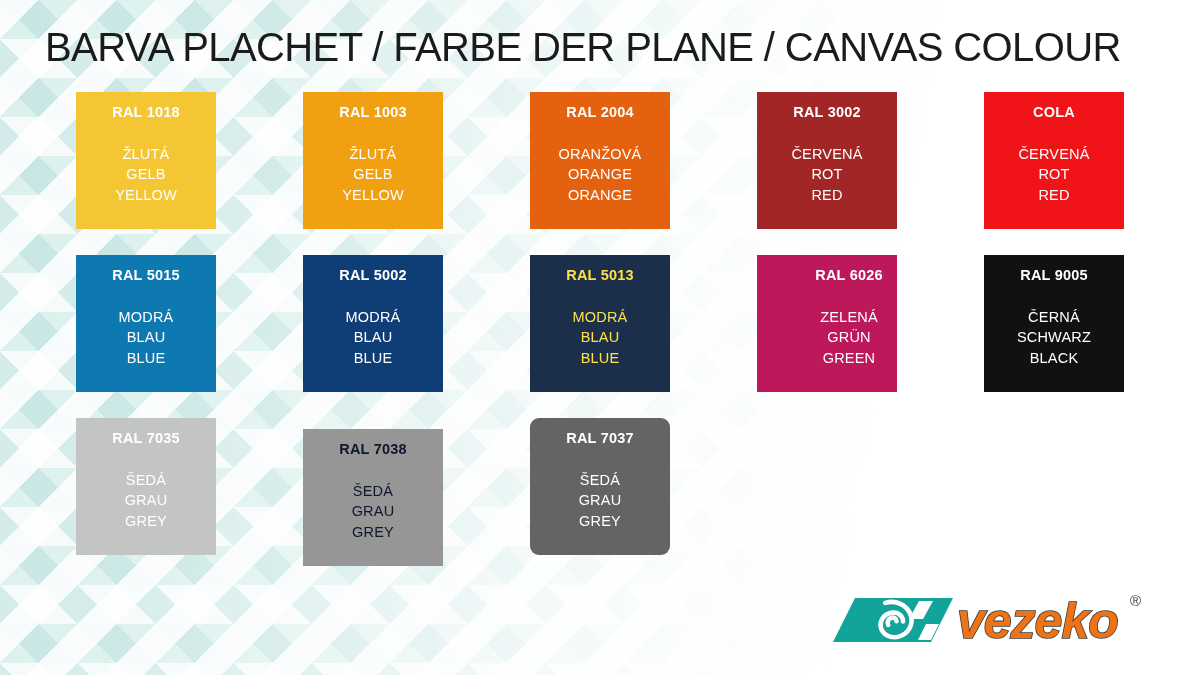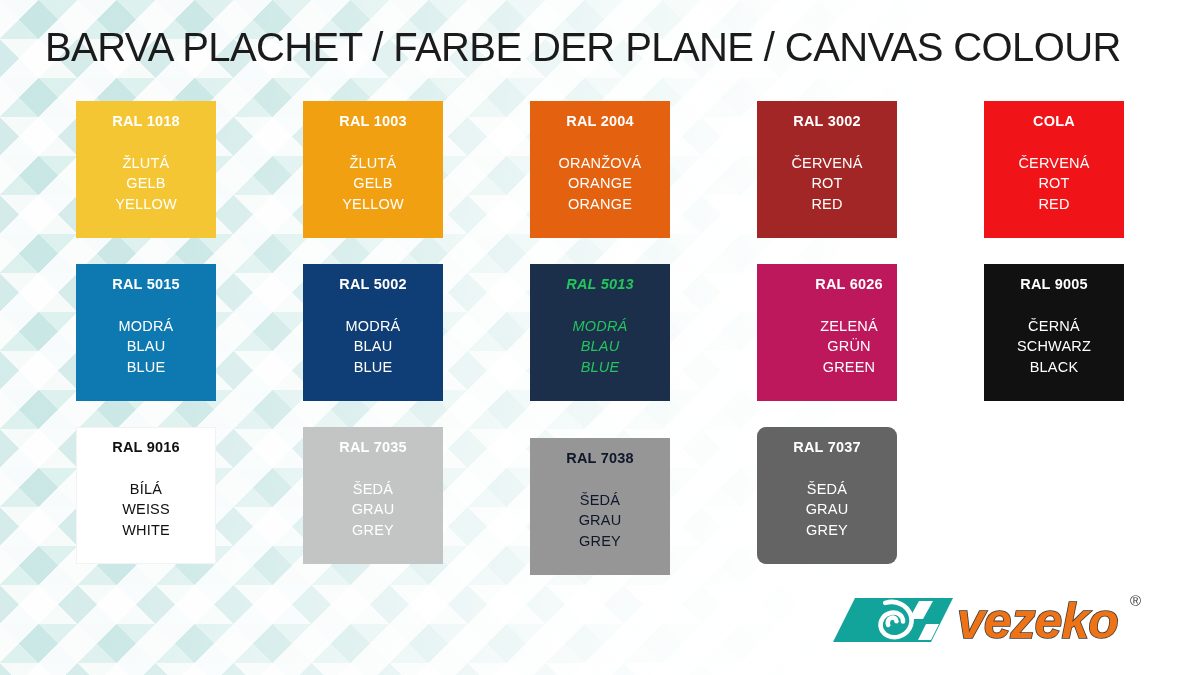--- a/index.html
+++ b/index.html
@@ -56,21 +56,21 @@
     font-weight: normal;
     letter-spacing: -0.6px;
     color: #1b1b1b;
     white-space: nowrap;
   }
 
   
   #swatch-grid {
     position: absolute;
     left: 76px;
-    top: 101px;
+    top: 92px;
     width: 1050px;
     display: grid;
     grid-template-columns: repeat(5, 140px);
     grid-auto-rows: 137px;
     column-gap: 87px;
     row-gap: 26px;
   }
 
   .swatch {
     width: 140px;
@@ -181,21 +181,21 @@
         </div>
       </div>
       <div class="swatch" style="background-color: rgb(15, 61, 117); color: rgb(255, 255, 255);">
         <div class="swatch-code">RAL 5002</div>
         <div class="swatch-names">
           <div class="swatch-name">MODRÁ</div>
           <div class="swatch-name">BLAU</div>
           <div class="swatch-name">BLUE</div>
         </div>
       </div>
-      <div class="swatch" style="background-color: rgb(28, 47, 74); color: #22c55e; font-style: italic;">
+      <div class="swatch" style="background-color: rgb(28, 47, 74); color: #fde047;">
         <div class="swatch-code">RAL 5013</div>
         <div class="swatch-names">
           <div class="swatch-name">MODRÁ</div>
           <div class="swatch-name">BLAU</div>
           <div class="swatch-name">BLUE</div>
         </div>
       </div>
       <div class="swatch" style="background-color: #be185d; color: rgb(255, 255, 255); padding-left: 44px;">
         <div class="swatch-code">RAL 6026</div>
         <div class="swatch-names">
@@ -203,28 +203,20 @@
           <div class="swatch-name">GRÜN</div>
           <div class="swatch-name">GREEN</div>
         </div>
       </div>
       <div class="swatch" style="background-color: rgb(17, 17, 17); color: rgb(255, 255, 255);">
         <div class="swatch-code">RAL 9005</div>
         <div class="swatch-names">
           <div class="swatch-name">ČERNÁ</div>
           <div class="swatch-name">SCHWARZ</div>
           <div class="swatch-name">BLACK</div>
-        </div>
-      </div>
-      <div class="swatch light-chip" style="background-color: rgb(255, 255, 255); color: rgb(17, 17, 17);">
-        <div class="swatch-code">RAL 9016</div>
-        <div class="swatch-names">
-          <div class="swatch-name">BÍLÁ</div>
-          <div class="swatch-name">WEISS</div>
-          <div class="swatch-name">WHITE</div>
         </div>
       </div>
       <div class="swatch" style="background-color: rgb(195, 196, 196); color: rgb(255, 255, 255);">
         <div class="swatch-code">RAL 7035</div>
         <div class="swatch-names">
           <div class="swatch-name">ŠEDÁ</div>
           <div class="swatch-name">GRAU</div>
           <div class="swatch-name">GREY</div>
         </div>
       </div>

